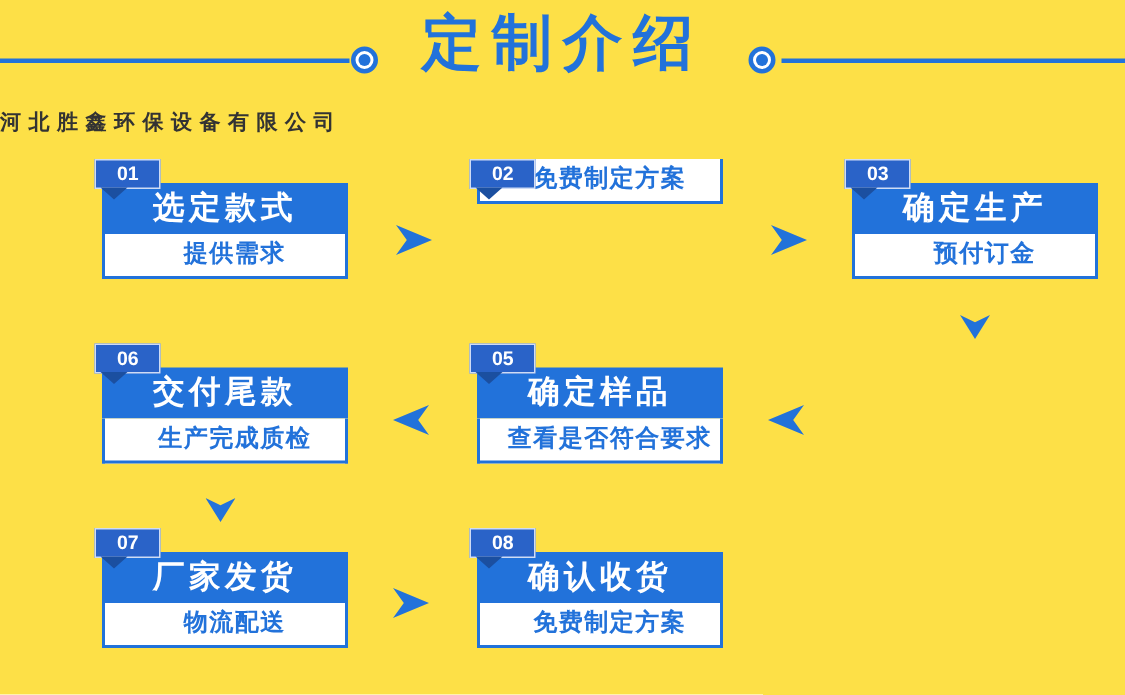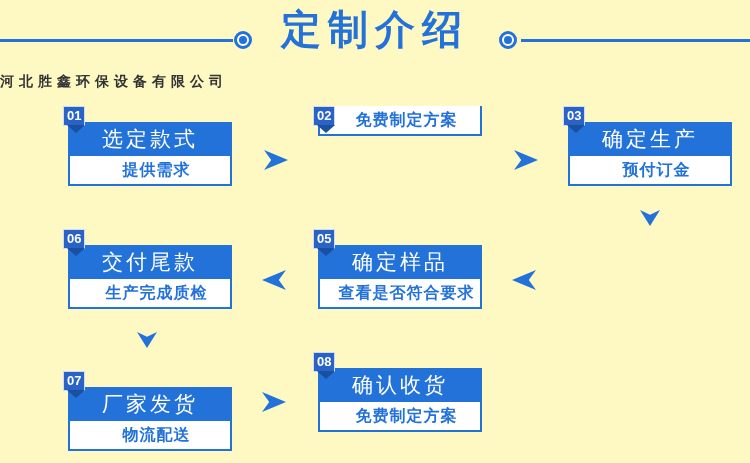--- a/index.html
+++ b/index.html
@@ -1,55 +1,55 @@
 <!DOCTYPE html>
 <html style="--primary: #2272DA; --badge: #2A63C8; --chevron: #1B4FA0; --subtitle: #333333;"><head>
 <meta charset="utf-8">
 <style>
   html,body{margin:0;padding:0;background:#fff;}
   body{font-family:"Liberation Sans","DejaVu Sans",sans-serif;}
-  #canvas{position:relative;width:750px;height:463px;background:#fef9c3;overflow:hidden;margin:0 auto;}
+  #canvas{position:relative;width:750px;height:463px;background:#fde047;overflow:hidden;margin:0 auto;}
 
   
   .deco-line{position:absolute;height:3px;background:var(--primary,#2272DA);top:39px;}
   .deco-line.left{left:0;width:233px;}
   .deco-line.right{left:521px;width:229px;}
   .deco-ring{position:absolute;top:31px;width:12px;height:12px;border:3px solid var(--primary,#2272DA);
              border-radius:50%;background:#fff;display:flex;align-items:center;justify-content:center;}
   .deco-ring.left{left:234px;}
   .deco-ring.right{left:499px;}
   .deco-ring i{width:8px;height:8px;border-radius:50%;background:var(--primary,#2272DA);display:block;}
   .page-title{position:absolute;left:0;right:0;top:6px;text-align:center;font-size:40px;font-weight:bold;
               color:var(--primary,#2272DA);letter-spacing:7px;line-height:46px;}
   .page-subtitle{position:absolute;left:0;right:0;top:57px;text-align:left;font-size:14px;font-weight:bold;
                  color:var(--subtitle,#333333);letter-spacing:5px;margin-top:16px;}
 
   
   .card{position:absolute;width:164px;}
   .badge{position:absolute;left:-5px;top:0;z-index:3;background:var(--badge,#2A63C8);color:#fff;
-         font-size:13px;font-weight:bold;line-height:16px;padding:1px 3px;border:1px solid #cfdcf5;}
+         font-size:13px;font-weight:bold;line-height:16px;padding:1px 14px;border:1px solid #cfdcf5;}
   .badge::after{content:"";position:absolute;left:3px;top:100%;width:0;height:0;
                 border-left:9px solid transparent;border-right:9px solid transparent;
                 border-top:8px solid var(--chevron,#1B4FA0);}
   .box-title{margin-top:16px;height:34px;line-height:34px;background:var(--primary,#2272DA);
-             color:#fff;font-size:21px;font-weight:normal;text-align:center;letter-spacing:3px;}
+             color:#fff;font-size:21px;font-weight:bold;text-align:center;letter-spacing:3px;}
   .box-desc{height:28px;line-height:28px;background:#fff;border:2px solid var(--primary,#2272DA);
             border-top:none;color:var(--primary,#2272DA);font-size:16px;font-weight:bold;
             text-align:center;letter-spacing:1px;padding-left:13px;}
 
   
   .arrow{position:absolute;background:var(--primary,#2272DA);}
   .arrow.right{width:24px;height:20px;clip-path:polygon(0 0,100% 50%,0 100%,30% 50%);}
   .arrow.left{width:24px;height:20px;clip-path:polygon(100% 0,0 50%,100% 100%,70% 50%);}
   .arrow.down{width:20px;height:16px;clip-path:polygon(0 0,50% 100%,100% 0,50% 30%);}
 
   
   #card-1{left:68px;top:106px;}  #card-2{left:318px;top:106px;} #card-3{left:568px;top:106px;}
   #card-4{left:568px;top:229px;} #card-5{left:318px;top:229px;} #card-6{left:68px;top:229px;}
-  #card-7{left:68px;top:371px;}  #card-8{left:318px;top:352px;}
+  #card-7{left:68px;top:352px;}  #card-8{left:318px;top:352px;}
   #arrow-1{left:264px;top:150px;} #arrow-2{left:514px;top:150px;}
   #arrow-3{left:640px;top:210px;}
   #arrow-4{left:512px;top:270px;} #arrow-5{left:262px;top:270px;}
   #arrow-6{left:137px;top:332px;}
   #arrow-7{left:262px;top:392px;}
 </style>
 </head>
 <body>
 
 <div id="canvas">

